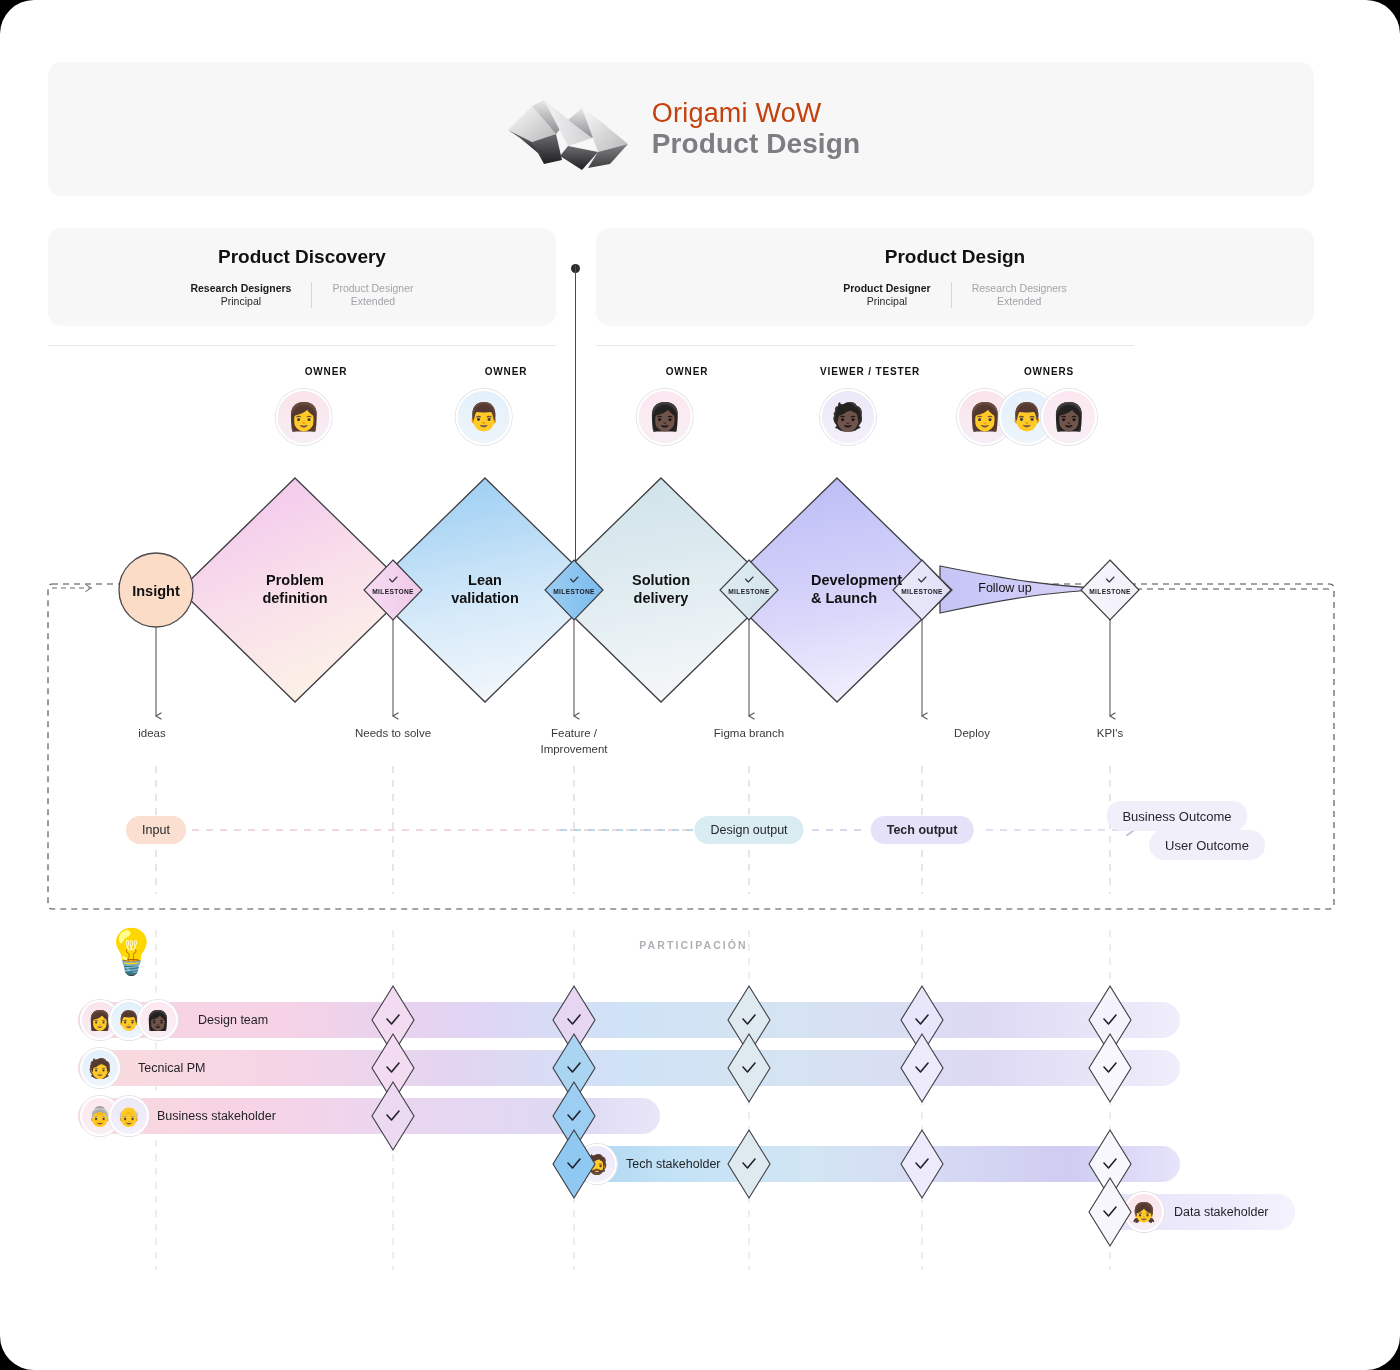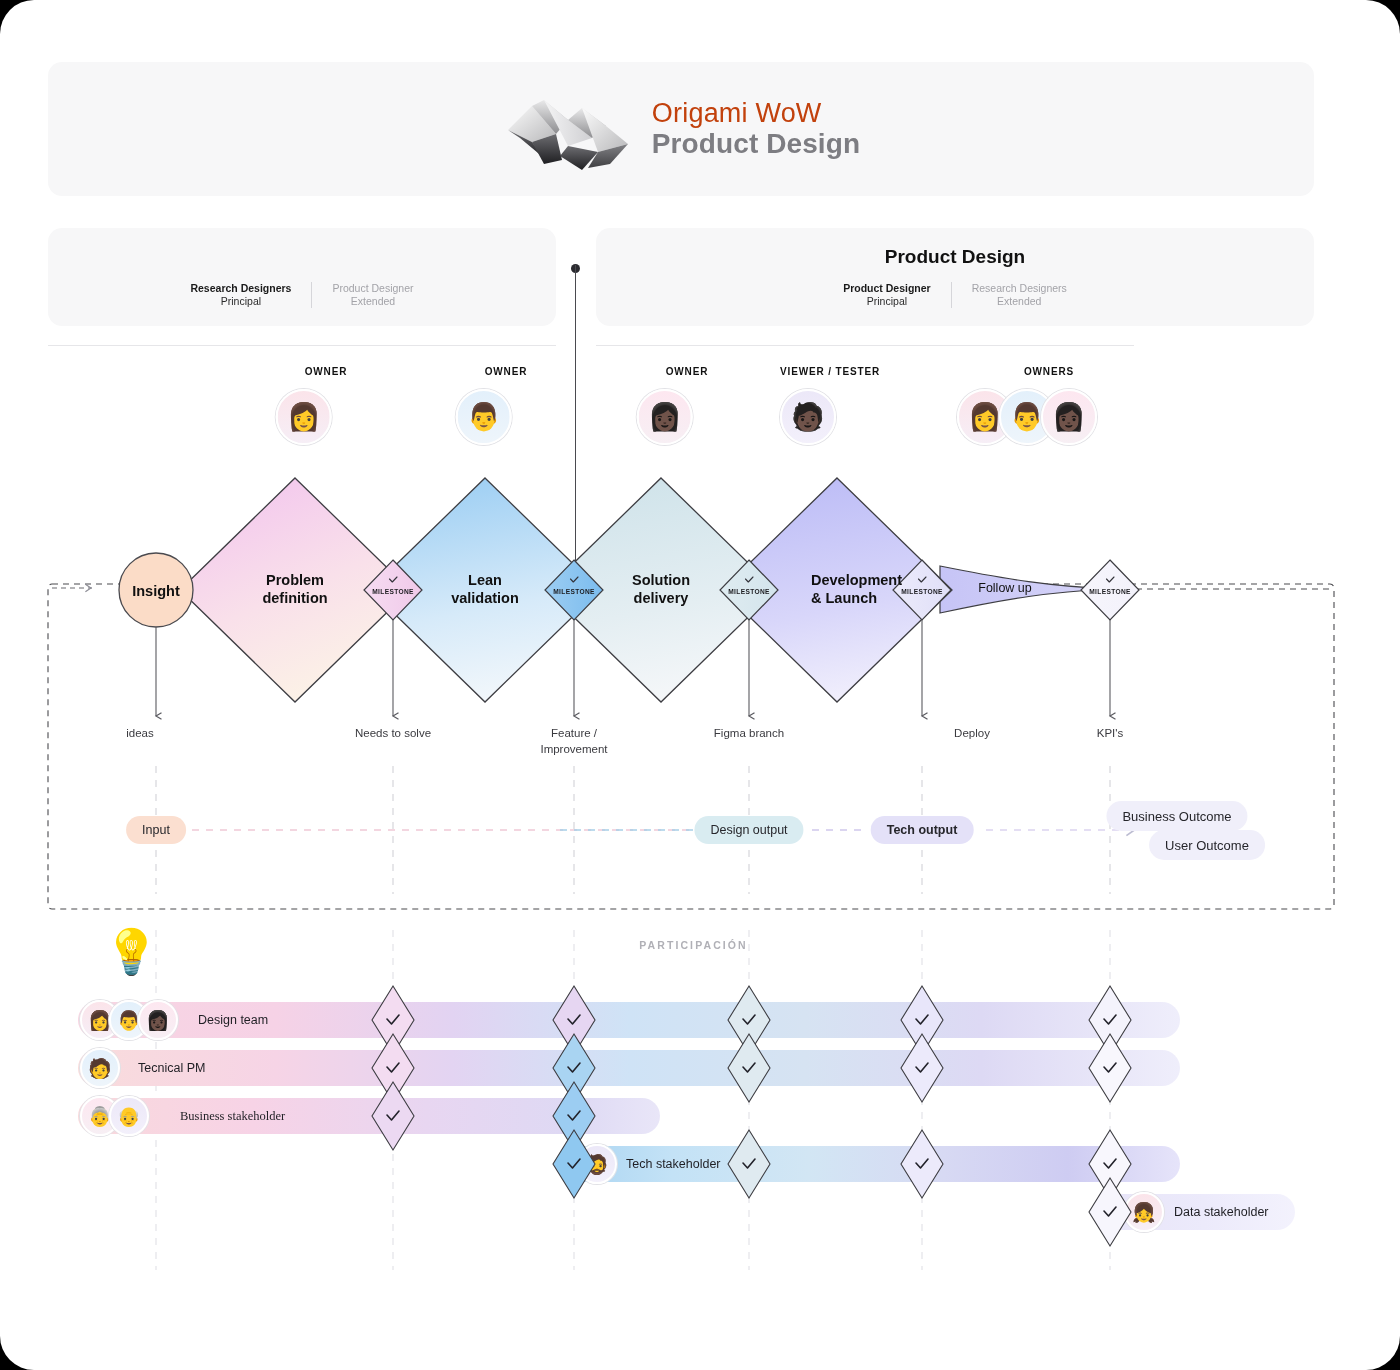--- a/index.html
+++ b/index.html
@@ -111,20 +111,21 @@
         </svg>
       </div>
       <div class="brand-text">
         <div class="brand-top">Origami WoW</div>
         <div class="brand-bottom">Product Design</div>
       </div>
     </div>
   </div>
 
   <div class="phase-card" id="phase-discovery">
+    <div class="phase-title">Product Discovery</div>
     <div class="phase-roles">
       <div class="role">
         <div class="r1">Research Designers</div>
         <div class="r2">Principal</div>
       </div>
       <div class="role-sep"></div>
       <div class="role muted">
         <div class="r1">Product Designer</div>
         <div class="r2">Extended</div>
       </div>
@@ -164,21 +165,21 @@
         <div class="avatars">
           <div class="av a-blue">👨</div>
         </div>
       </div>
       <div class="owner-col" style="left: 665px;">
         <div class="owner-label">OWNER</div>
         <div class="avatars">
           <div class="av a-rose">👩🏿</div>
         </div>
       </div>
-      <div class="owner-col" style="left: 808px; text-align: right;">
+      <div class="owner-col" style="left: 848px; text-align: right;">
         <div class="owner-label">VIEWER / TESTER</div>
         <div class="avatars">
           <div class="av a-lilac">🧑🏿</div>
         </div>
       </div>
       <div class="owner-col" style="left: 1027px;">
         <div class="owner-label">OWNERS</div>
         <div class="avatars">
           <div class="av a-peach">👩</div>
           <div class="av a-blue">👨</div>
@@ -318,21 +319,21 @@
     <g fill="none" stroke="#33333a" stroke-width="1.1" stroke-linecap="round" stroke-linejoin="round">
       <path d="M389.5,579 L392.3,582 L397,577"></path>
       <path d="M570.5,579 L573.3,582 L578,577"></path>
       <path d="M745.5,579 L748.3,582 L753,577"></path>
       <path d="M918.5,579 L921.3,582 L926,577"></path>
       <path d="M1106.5,579 L1109.3,582 L1114,577"></path>
     </g>
   </svg>
 
   <div id="outputs-host">
-      <div class="out-label" style="left: 140px; top: 726px;">ideas</div>
+      <div class="out-label" style="left: 152px; top: 726px;">ideas</div>
       <div class="out-label" style="left: 393px; top: 726px;">Needs to solve</div>
       <div class="out-label" style="left: 574px; top: 726px;">Feature /<br>Improvement</div>
       <div class="out-label" style="left: 749px; top: 726px;">Figma branch</div>
       <div class="out-label" style="left: 972px; top: 726px;">Deploy</div>
       <div class="out-label" style="left: 1110px; top: 726px;">KPI's</div>
     </div>
 
   <div class="pill p-input" style="left:156px;top:830px;">Input</div>
   <div class="pill p-design" style="left:749px;top:830px;">Design output</div>
   <div class="pill p-tech" style="left:922px;top:830px;">Tech output</div>
@@ -408,21 +409,21 @@
           <path d="M17,35 L21.5,40 L29,31" fill="none" stroke="#22222a" stroke-width="1.6" stroke-linecap="round" stroke-linejoin="round"></path>
         </svg>
       </div>
       <div class="pdia" style="left: 1110px; top: 1068px;">
         <svg width="46" height="72" viewBox="0 0 46 72">
           <polygon points="23,2 44,36 23,70 2,36" fill="#f8f7fd" stroke="#3d3d42" stroke-width="1.1"></polygon>
           <path d="M17,35 L21.5,40 L29,31" fill="none" stroke="#22222a" stroke-width="1.6" stroke-linecap="round" stroke-linejoin="round"></path>
         </svg>
       </div>
       <div class="prow" style="left: 78px; width: 582px; top: 1098px; background: linear-gradient(90deg, rgb(249, 217, 220) 0%, rgb(247, 211, 230) 30%, rgb(232, 214, 241) 60%, rgb(222, 217, 244) 85%, rgb(233, 230, 248) 100%);"></div>
-      <div class="prow-label" style="left: 180px; top: 1116px; font-family: Liberation Serif, serif;">Business stakeholder</div>
+      <div class="prow-label" style="left: 157px; top: 1116px;">Business stakeholder</div>
       <div class="prow-avatars" style="left: 80px; top: 1116px;">
         <div class="av a-rose">👵</div>
         <div class="av a-lilac">👴</div>
       </div>
       <div class="pdia" style="left: 393px; top: 1116px;">
         <svg width="46" height="72" viewBox="0 0 46 72">
           <polygon points="23,2 44,36 23,70 2,36" fill="#ecd9f2" stroke="#3d3d42" stroke-width="1.1"></polygon>
           <path d="M17,35 L21.5,40 L29,31" fill="none" stroke="#22222a" stroke-width="1.6" stroke-linecap="round" stroke-linejoin="round"></path>
         </svg>
       </div>

